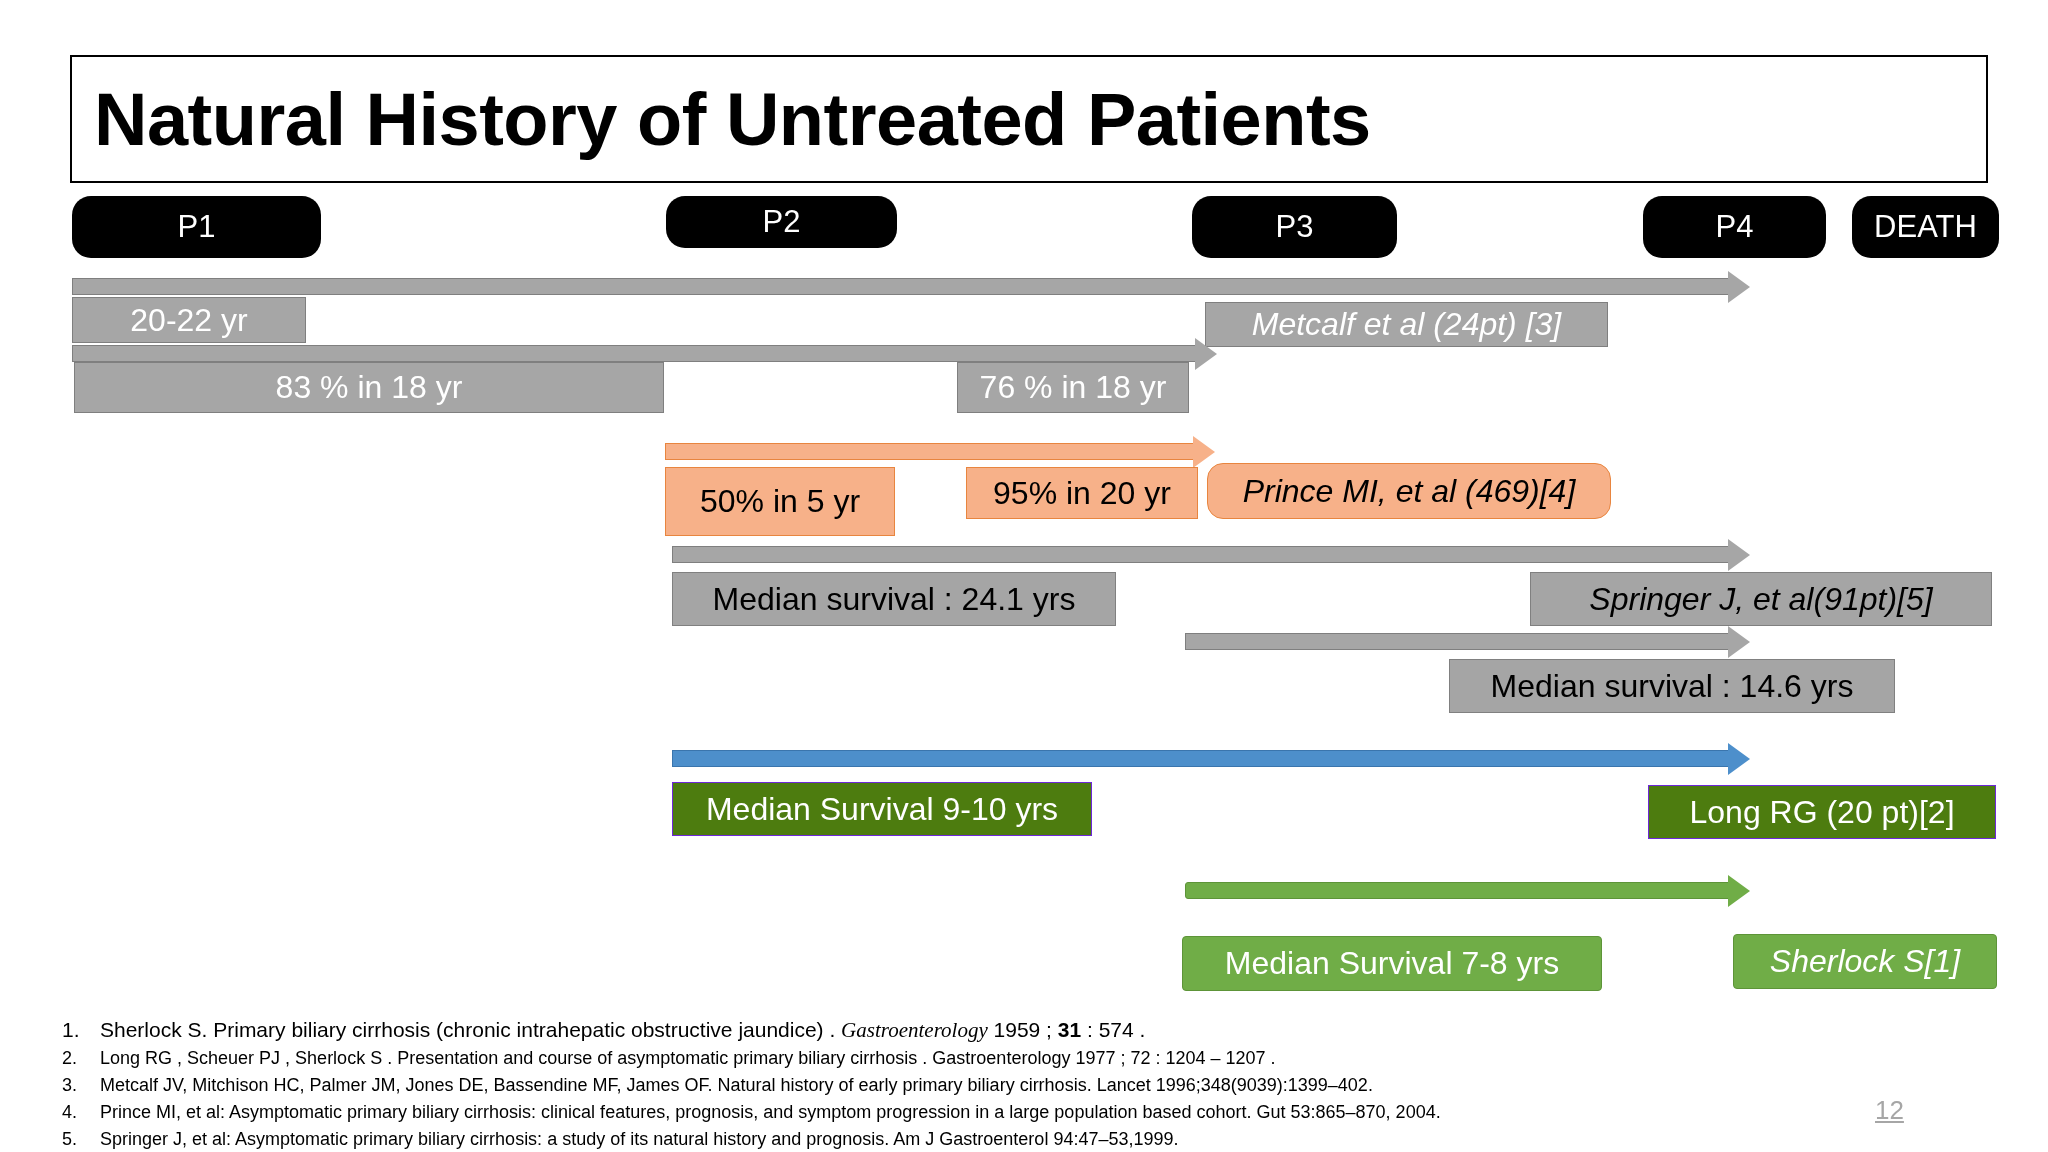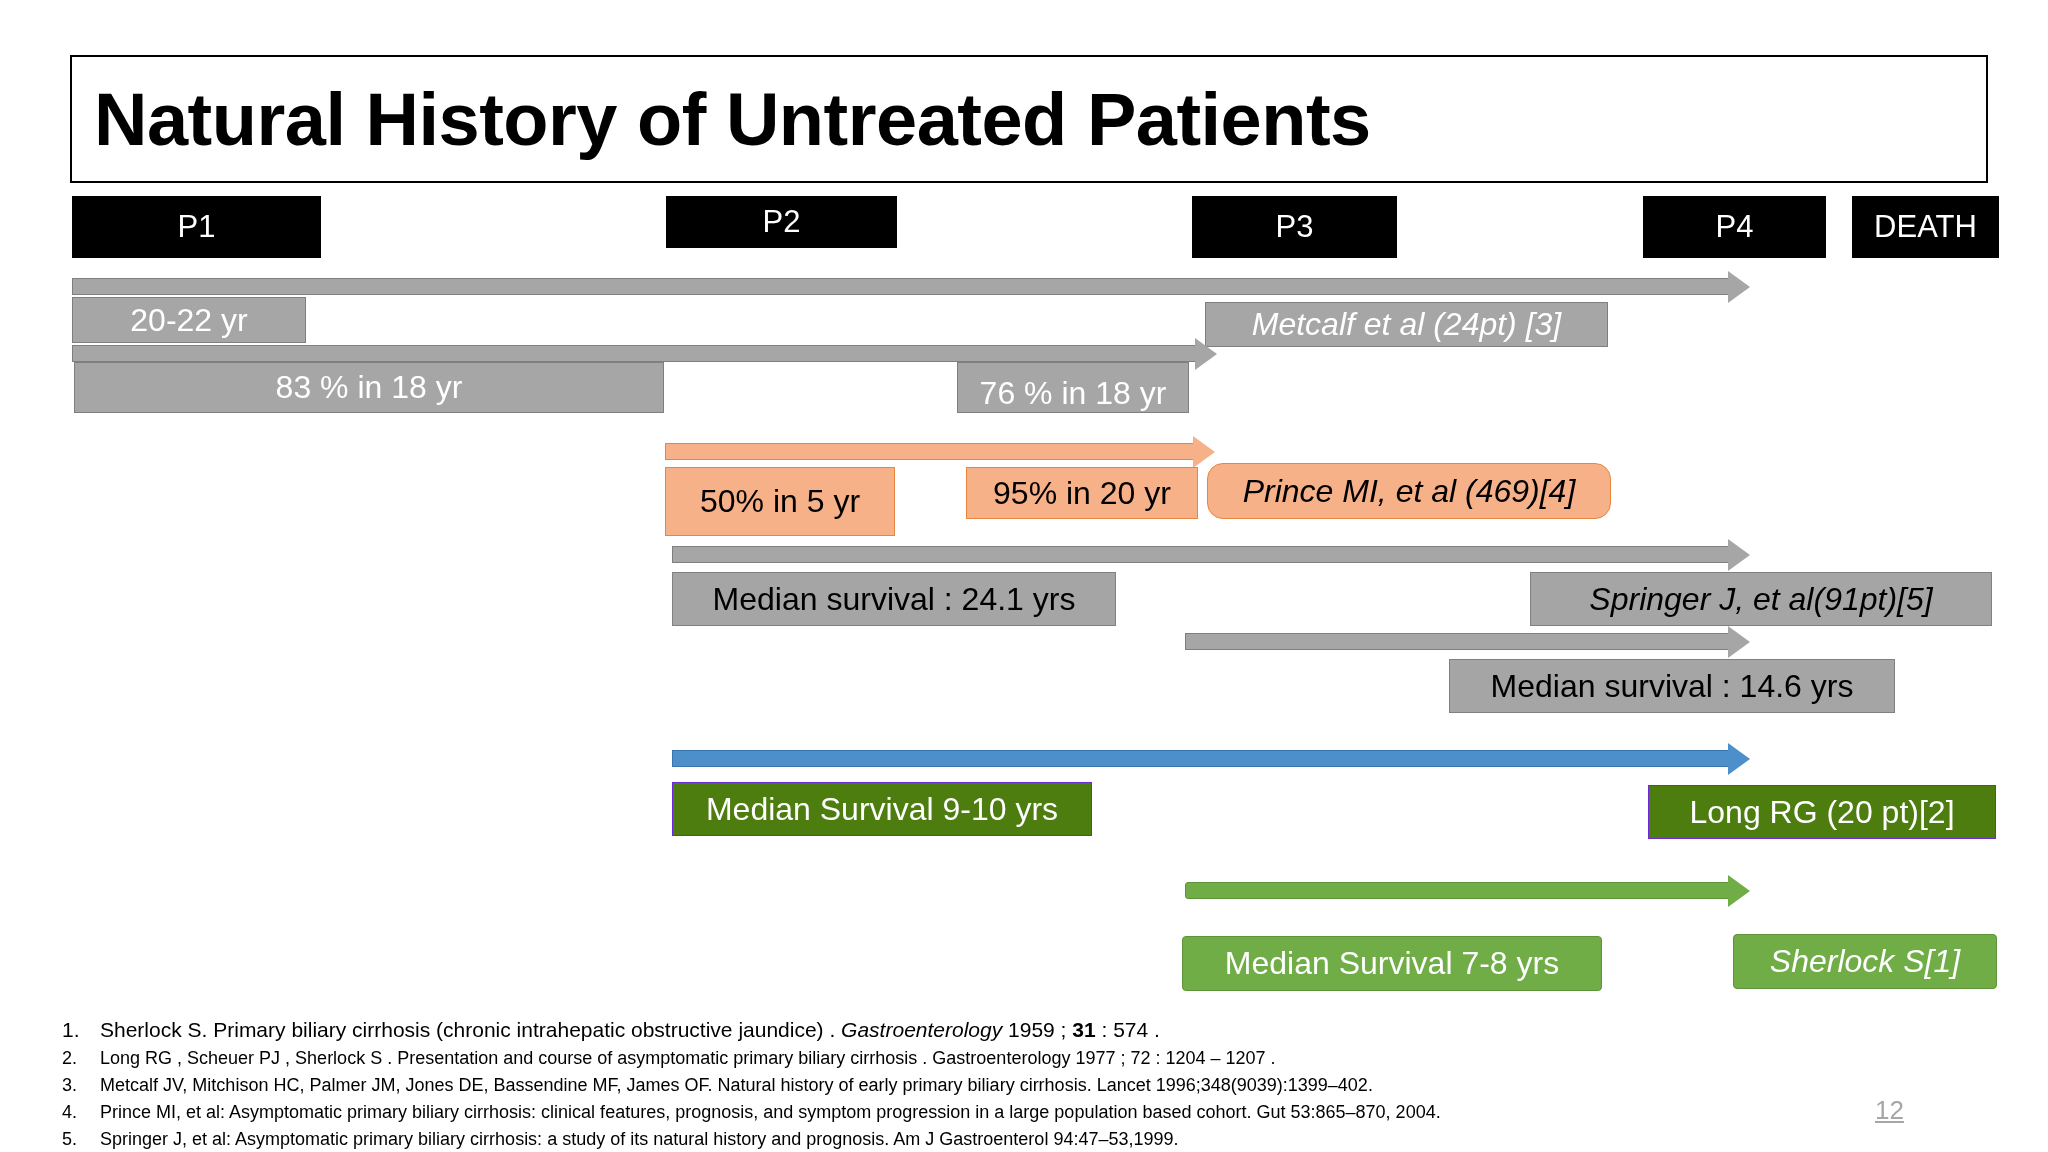--- a/index.html
+++ b/index.html
@@ -41,20 +41,21 @@
   
   .phase-box {
     position: absolute;
     background: #000000;
     color: #ffffff;
     display: flex;
     align-items: center;
     justify-content: center;
     font-size: 31px;
     box-sizing: border-box;
+    border-radius: 19px;
   }
 
   
   .arrow {
     position: absolute;
     height: 17px;
     box-sizing: border-box;
   }
   .arrow .shaft {
     position: absolute;
@@ -215,21 +216,21 @@
 
 <div class="arrow gray" style="left:72px; top:345px; width:1145px;">
   <div class="shaft"></div>
   <div class="head"></div>
 </div>
 
 <div class="label gray-white" style="left:74px; top:362px; width:590px; height:51px;">
   <span>83 % in 18 yr</span>
 </div>
 
-<div class="label gray-white" style="left:957px; top:362px; width:232px; height:51px;align-items:flex-end;">
+<div class="label gray-white" style="left:957px; top:362px; width:232px; height:51px;">
   <span>76 % in 18 yr</span>
 </div>
 
 <div class="arrow orange" style="left:665px; top:443px; width:550px;">
   <div class="shaft"></div>
   <div class="head"></div>
 </div>
 
 <div class="label orange" style="left:665px; top:467px; width:230px; height:69px;">
   <span>50% in 5 yr</span>
@@ -287,21 +288,21 @@
   <span>Median Survival 7-8 yrs</span>
 </div>
 
 <div class="label green italic" style="left:1733px; top:934px; width:264px; height:55px;">
   <span>Sherlock S[1]</span>
 </div>
 
 <div id="references">
     <div class="ref-row first">
       <div class="ref-num">1.</div>
-      <div class="ref-text"><span>Sherlock S. Primary biliary cirrhosis (chronic intrahepatic obstructive jaundice) . </span><span style="font-style: italic;">Gastroenterology</span><span> 1959 ; </span><span style="font-weight: bold;">31</span><span> : 574 .</span></div>
+      <div class="ref-text"><span>Sherlock S. Primary biliary cirrhosis (chronic intrahepatic obstructive jaundice) . </span><span style="font-style: italic; font-family: Liberation Serif, serif;">Gastroenterology</span><span> 1959 ; </span><span style="font-weight: bold;">31</span><span> : 574 .</span></div>
     </div>
     <div class="ref-row">
       <div class="ref-num">2.</div>
       <div class="ref-text"><span>Long RG , Scheuer PJ , Sherlock S . Presentation and course of asymptomatic primary biliary cirrhosis . Gastroenterology 1977 ; 72 : 1204 – 1207 .</span></div>
     </div>
     <div class="ref-row">
       <div class="ref-num">3.</div>
       <div class="ref-text"><span>Metcalf JV, Mitchison HC, Palmer JM, Jones DE, Bassendine MF, James OF. Natural history of early primary biliary cirrhosis. Lancet 1996;348(9039):1399–402.</span></div>
     </div>
     <div class="ref-row">

